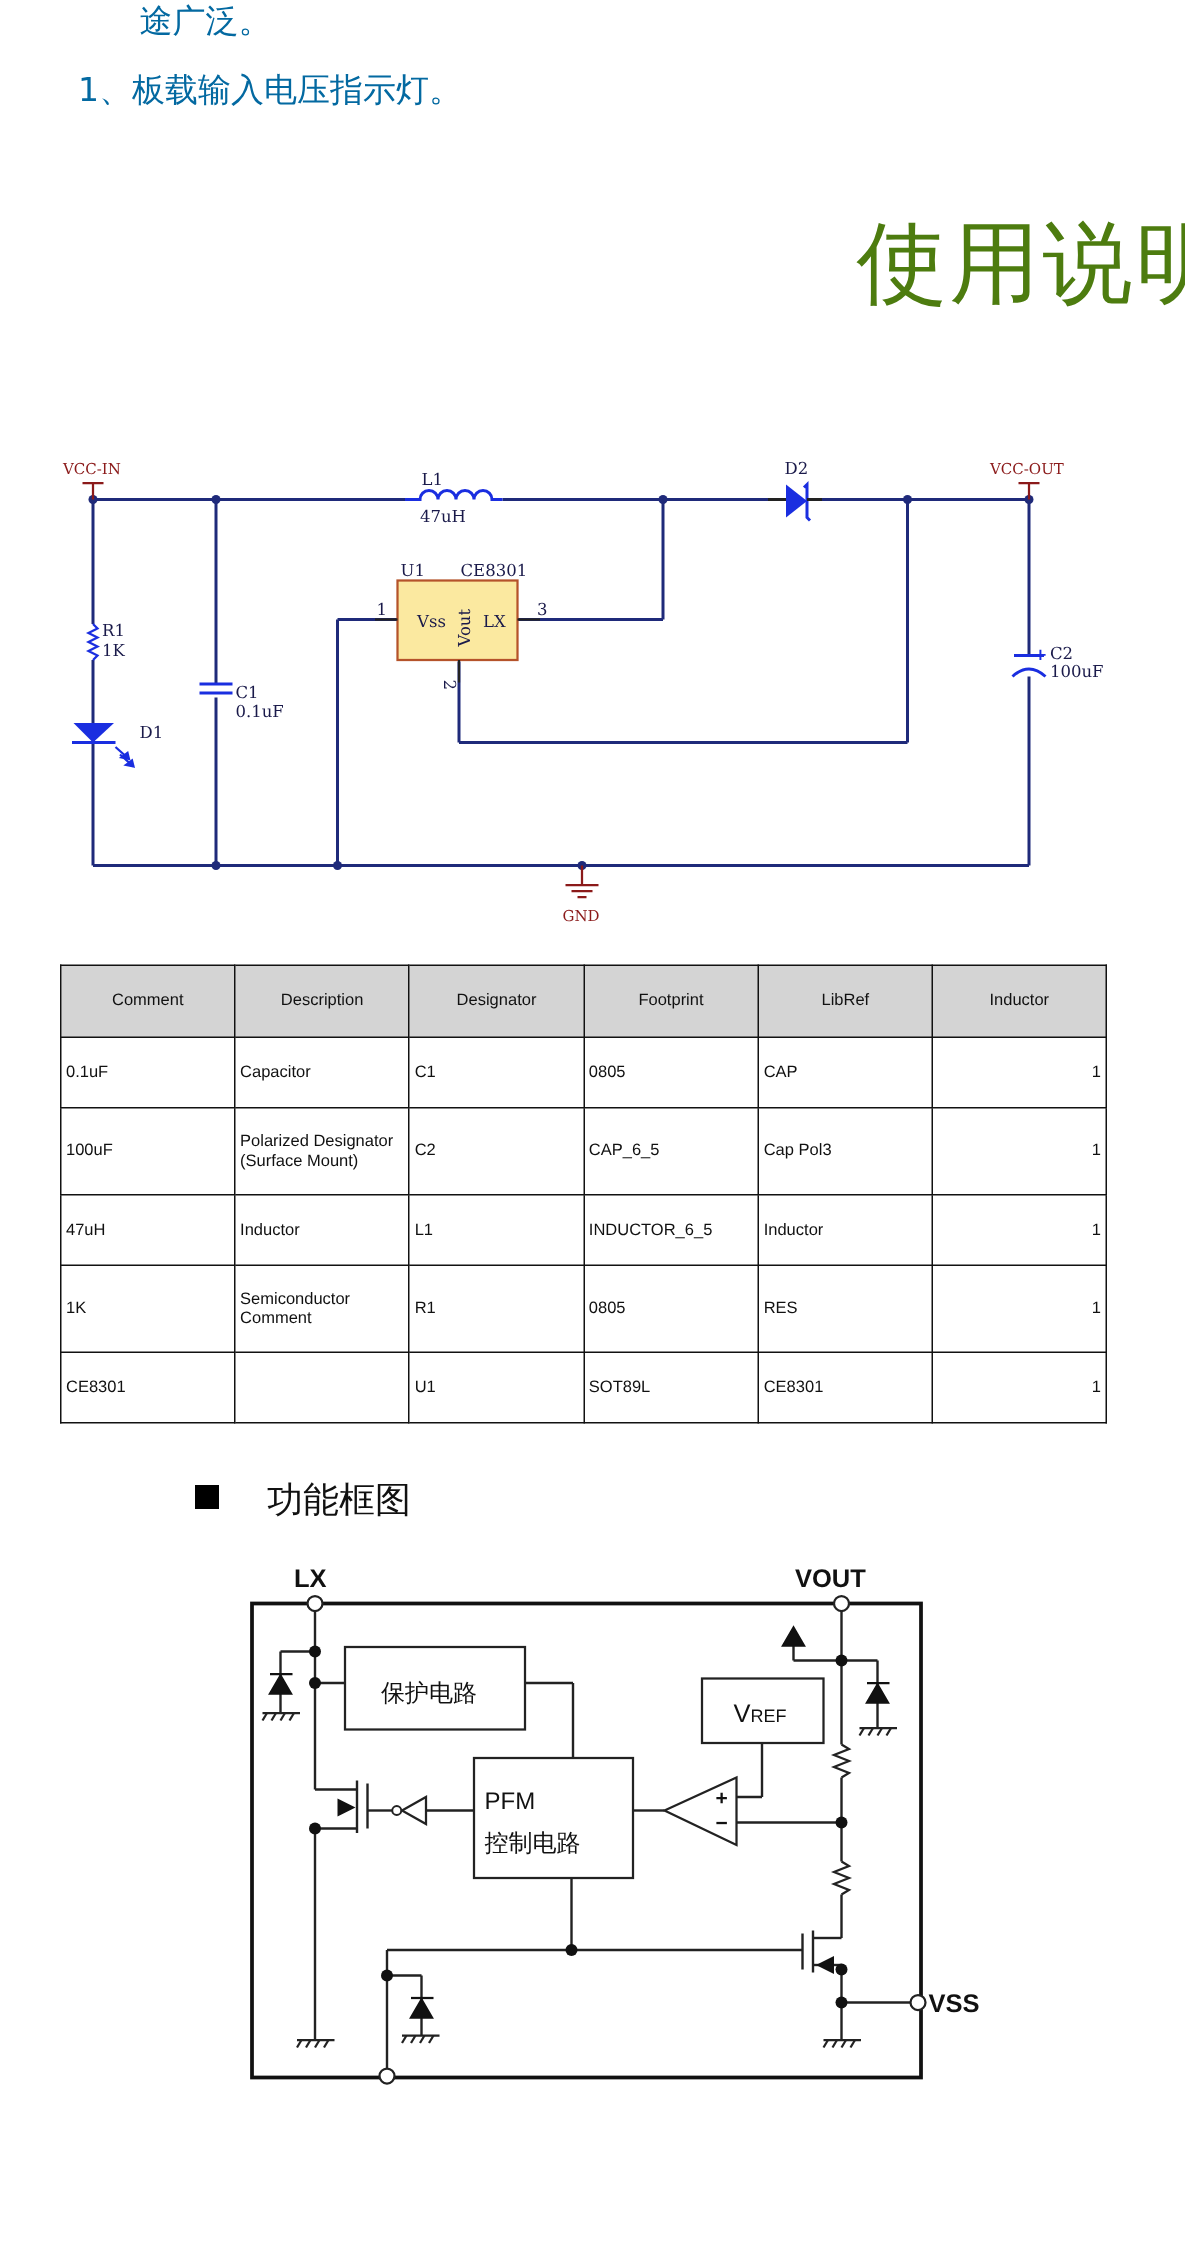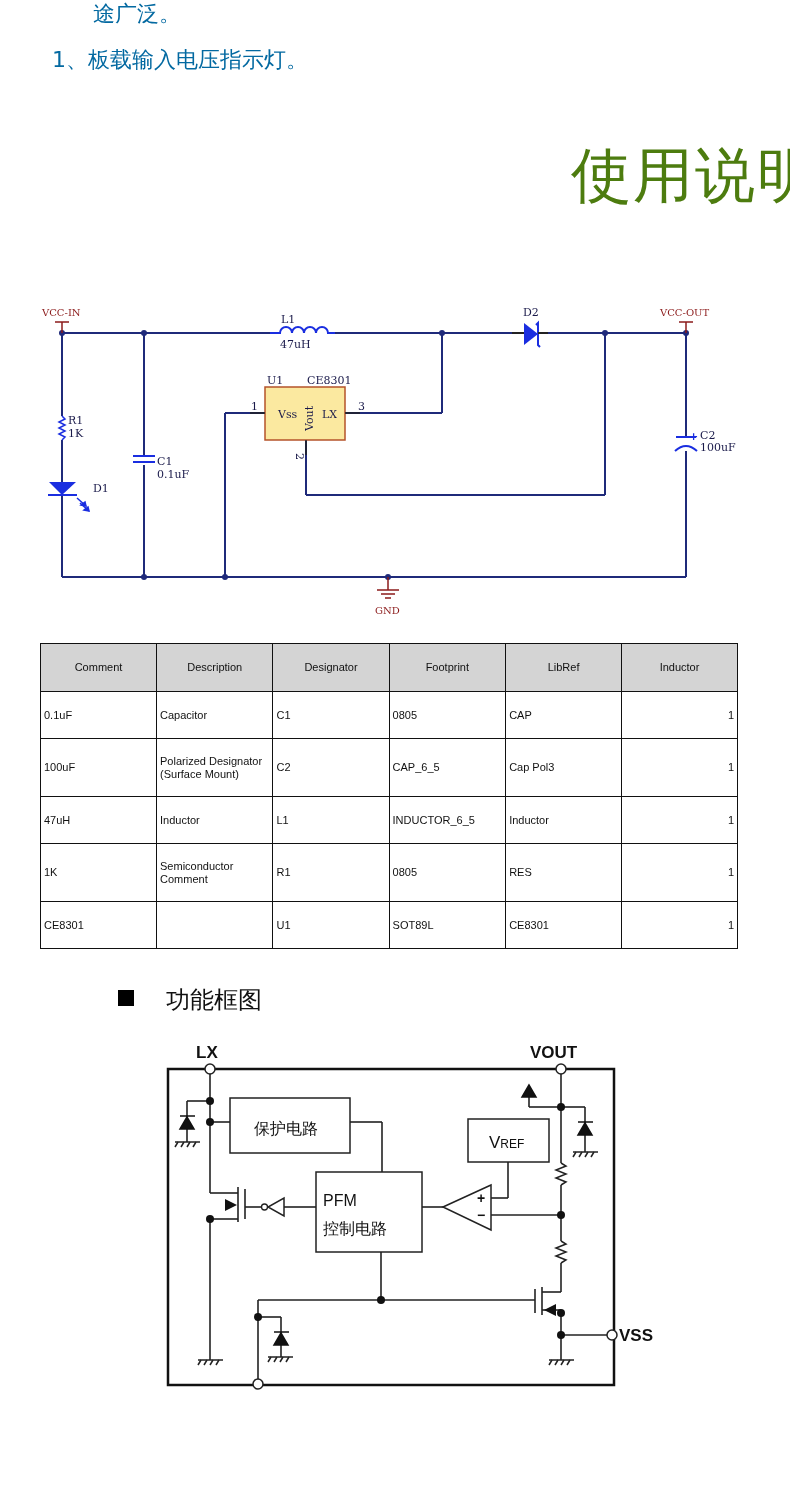--- a/index.html
+++ b/index.html
@@ -11,21 +11,21 @@
   #usage-title{left:0;width:790px;top:136px;text-align:right;font-size:60px;color:#4d7c0f;letter-spacing:2px;margin-left:29px;}
   #schematic{left:0;top:290px;}
   .sch-text{font-family:"DejaVu Serif","Liberation Serif",serif;font-size:11px;fill:#1a1a4a;}
   .sch-red{font-family:"DejaVu Serif","Liberation Serif",serif;font-size:10px;fill:#8b1a1a;}
   #bom{left:40px;top:643px;width:698px;border-collapse:collapse;font-family:"Liberation Sans",sans-serif;font-size:11px;}
   #bom th,#bom td{border:1.5px solid #111;padding:14px 3px;line-height:13px;}
   #bom th{background:#d4d4d4;font-weight:normal;text-align:center;height:19px;}
   #bom td{height:18px;vertical-align:middle;}
   #bom td.qty{text-align:right;}
   #bom tr.tall td{height:29px;}
-  #section-head{left:118px;top:984px;font-size:24px;white-space:nowrap;}
+  #section-head{left:130px;top:984px;font-size:24px;white-space:nowrap;}
   #section-head .square{display:inline-block;width:16px;height:16px;background:#000;margin-right:32px;vertical-align:2px;}
   #block{left:150px;top:1035px;}
   .blk-text{font-family:"Liberation Sans","DejaVu Sans",sans-serif;fill:#111;}
 </style>
 </head>
 <body>
 
 <div id="line1" class="abs intro-line">途广泛。</div>
 <div id="line2" class="abs intro-line">1、板载输入电压指示灯。</div>
 

